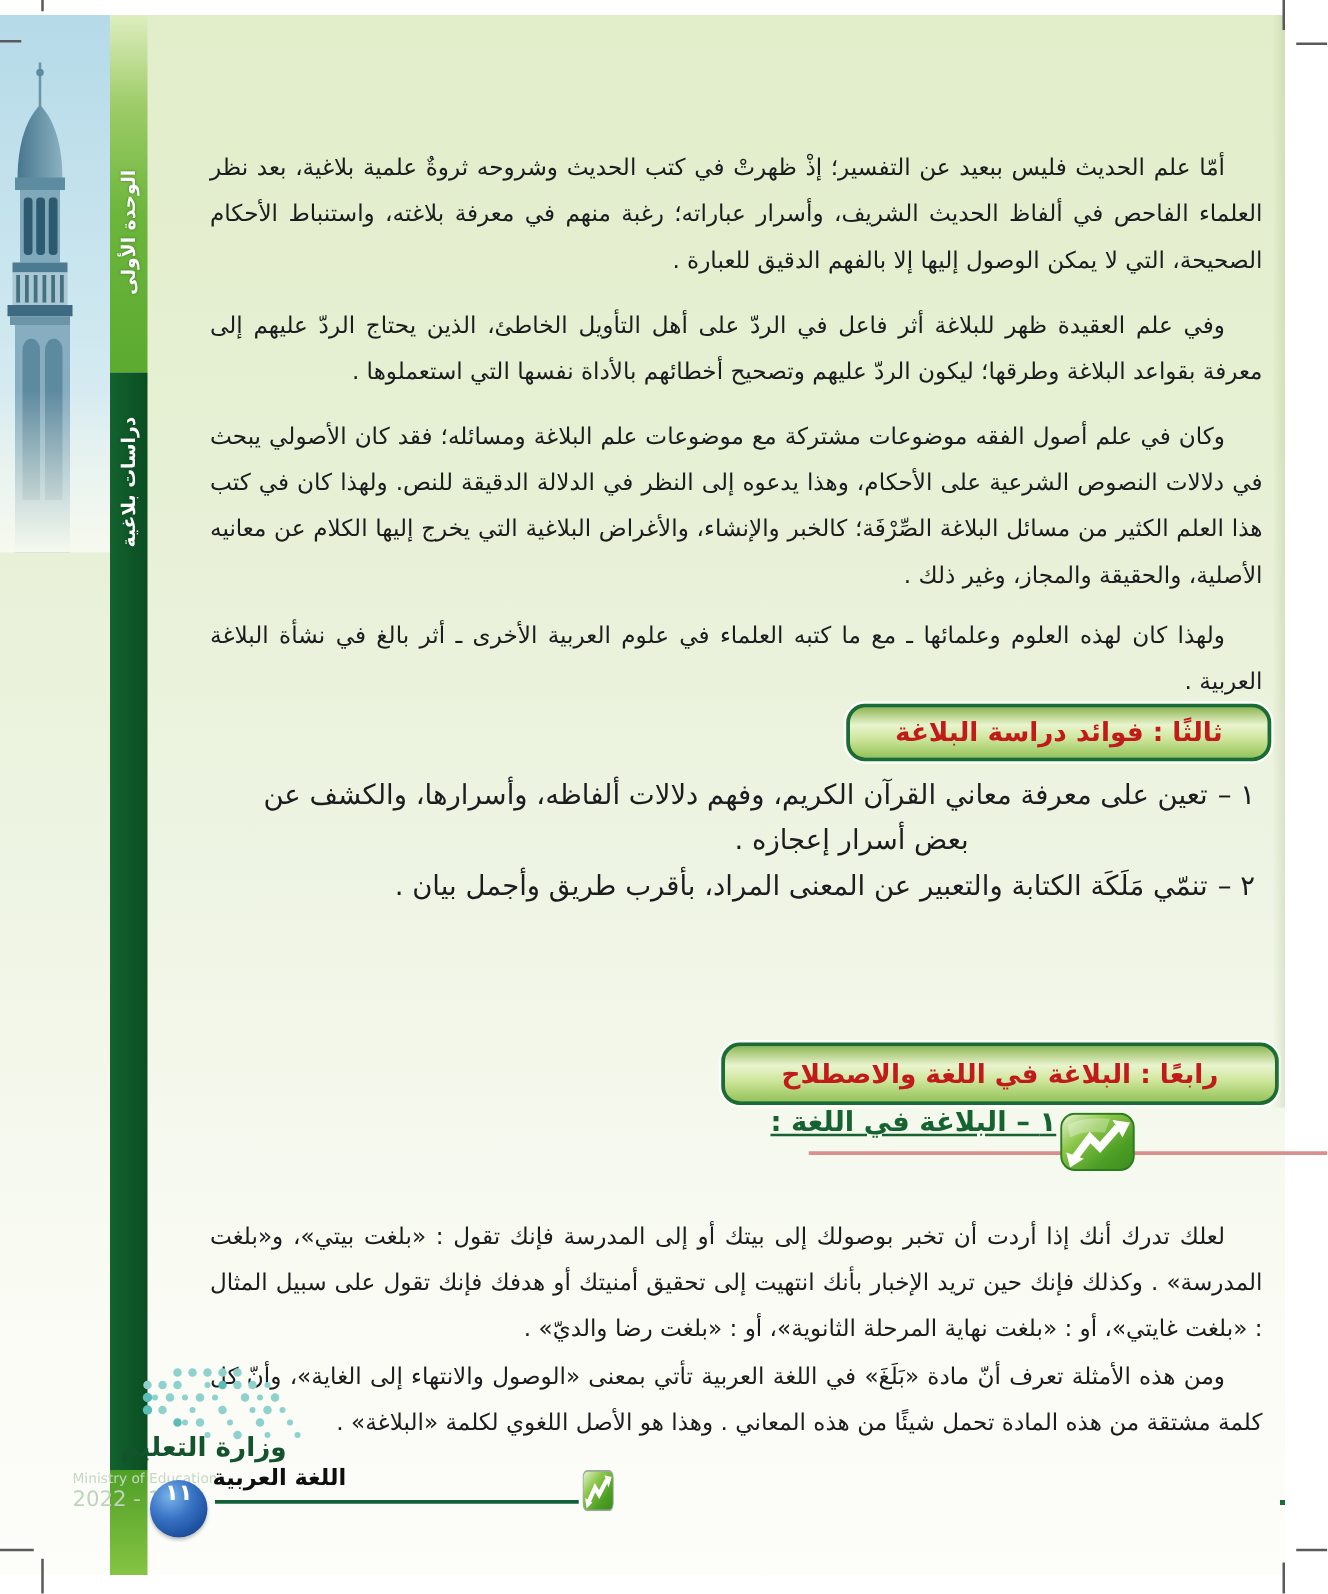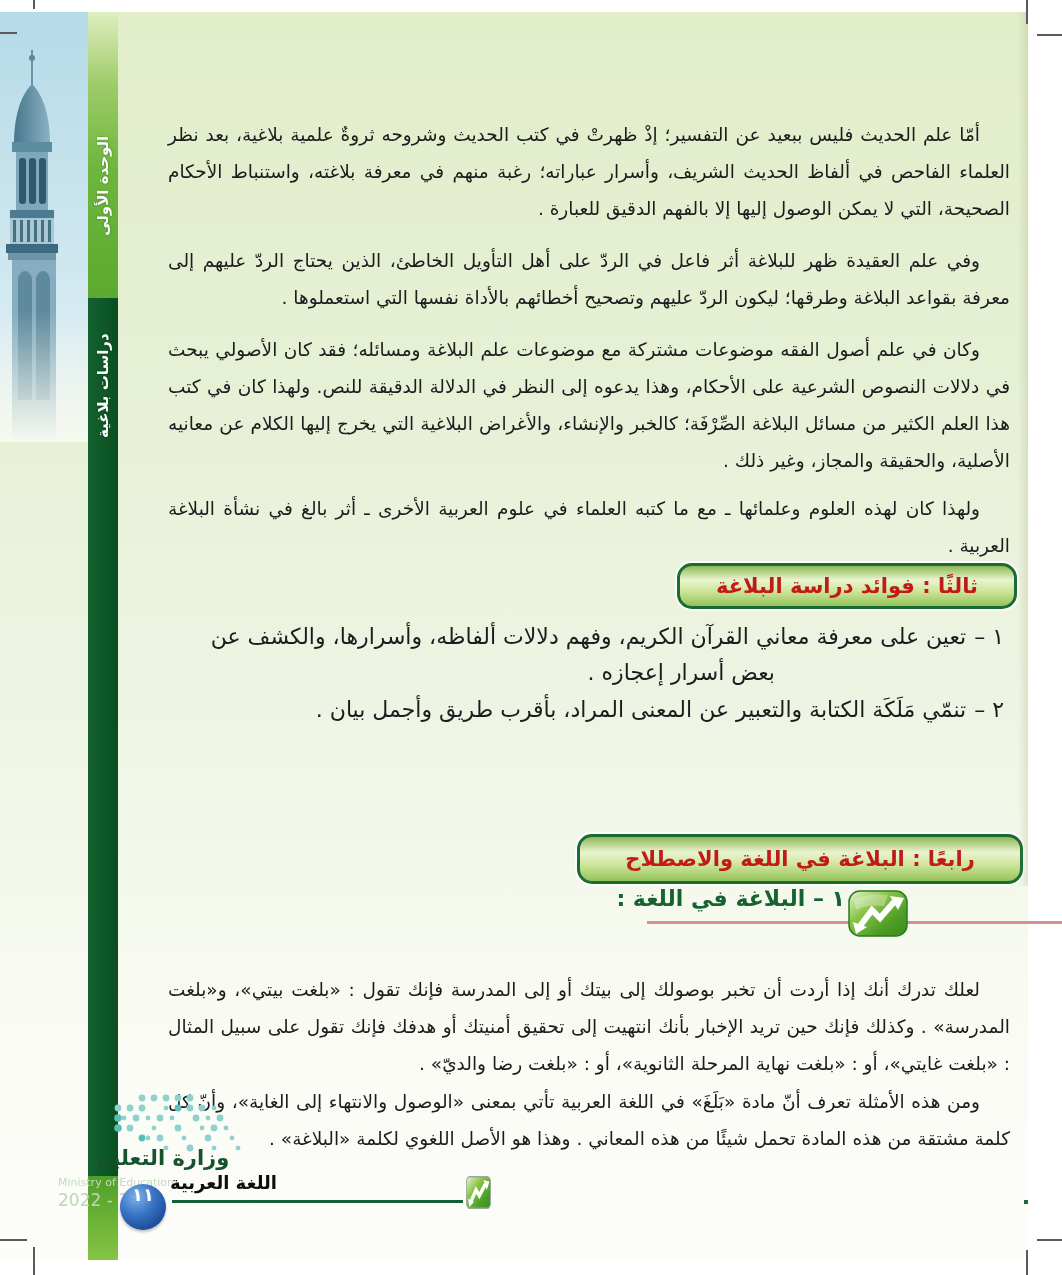--- a/index.html
+++ b/index.html
@@ -35,21 +35,21 @@
   
   .pill{position:absolute;border:3px solid #1a6b35;border-radius:15px;
         background:linear-gradient(180deg,#8fb755 0%,#e9f4cf 35%,#cfe69c 62%,#95c35a 100%);
         box-shadow:0 0 0 2px rgba(255,255,255,.85);
         display:flex;align-items:center;justify-content:center;direction:rtl;
         color:#c01a1a;font-weight:700;font-size:21px;white-space:nowrap;}
   .pill.benefits{top:551px;right:11px;width:334px;height:40px;}
   .pill.terminology{top:822px;right:5px;width:440px;height:44px;}
   
   .sec-title{position:absolute;top:886px;right:217px;direction:rtl;white-space:nowrap;
-        color:#166231;font-weight:700;font-size:22px;}
+        color:#166231;font-weight:700;font-size:22px;text-decoration:underline;}
   .sec-underline{position:absolute;left:647px;top:921px;width:415px;height:3px;background:#d98f8f;}
   .sec-icon{position:absolute;left:848px;top:890px;width:60px;height:47px;}
   
   .moe-dots{position:absolute;left:108px;top:1090px;width:140px;height:68px;}
   .wm-ar{position:absolute;left:96px;top:1146px;direction:rtl;font-size:21px;font-weight:700;
         color:#14532d;letter-spacing:1px;}
   .wm-en{position:absolute;left:58px;top:1176px;font-size:11px;color:#c6d9c2;}
   .wm-years{position:absolute;left:58px;top:1190px;font-size:17px;color:#bfd5ba;}
   .badge{position:absolute;left:120px;top:1184px;width:46px;height:46px;border-radius:50%;
         background:radial-gradient(circle at 35% 28%,#7ab4e8 0%,#3a74c6 40%,#1c4f9c 75%,#143c7a 100%);

